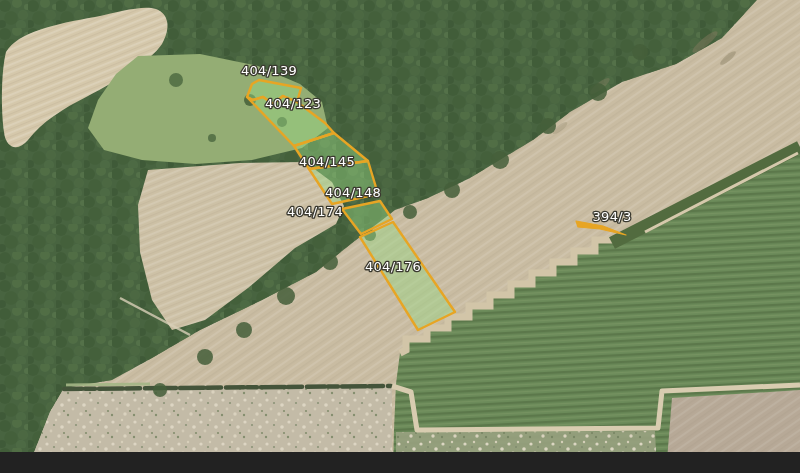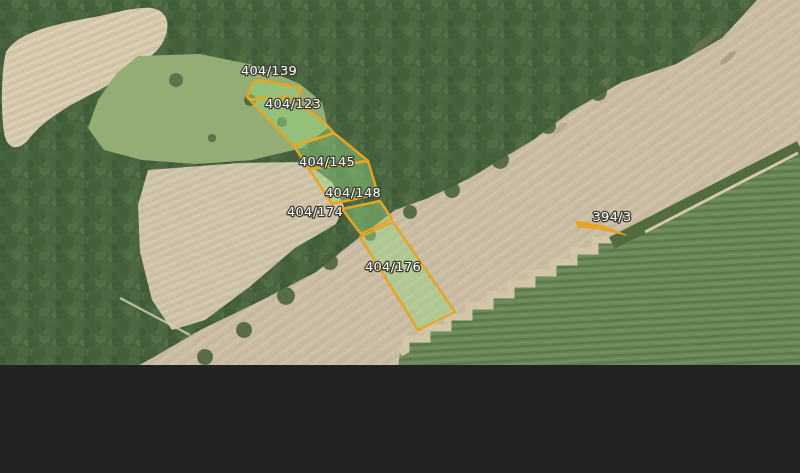--- a/index.html
+++ b/index.html
@@ -1,16 +1,16 @@
 <!DOCTYPE html>
 <html><head>
 <meta charset="utf-8">
 <style>
   html,body{margin:0;padding:0;background:#222;}
-  .map-frame{position:relative;width:800px;height:365px;overflow:hidden;font-family:"DejaVu Sans",sans-serif;}
+  .map-frame{position:relative;width:800px;height:452px;overflow:hidden;font-family:"DejaVu Sans",sans-serif;}
   .map-frame svg{display:block;width:800px;height:473px;}
   .parcel{fill:rgba(150,215,130,0.45);stroke:#E7A524;stroke-width:2.4;stroke-linejoin:round;cursor:pointer;}
   .parcel-solid{fill:#E7A524;stroke:#E7A524;stroke-width:1.2;}
   .plabel{font:13px "DejaVu Sans",sans-serif;fill:#FFFFFF;stroke:#3A392F;stroke-width:2.6px;paint-order:stroke;stroke-linejoin:round;text-anchor:middle;letter-spacing:0.3px;}
 </style>
 </head>
 <body>
 
 <div class="map-frame">
 <svg viewBox="0 0 800 473" xmlns="http://www.w3.org/2000/svg">

